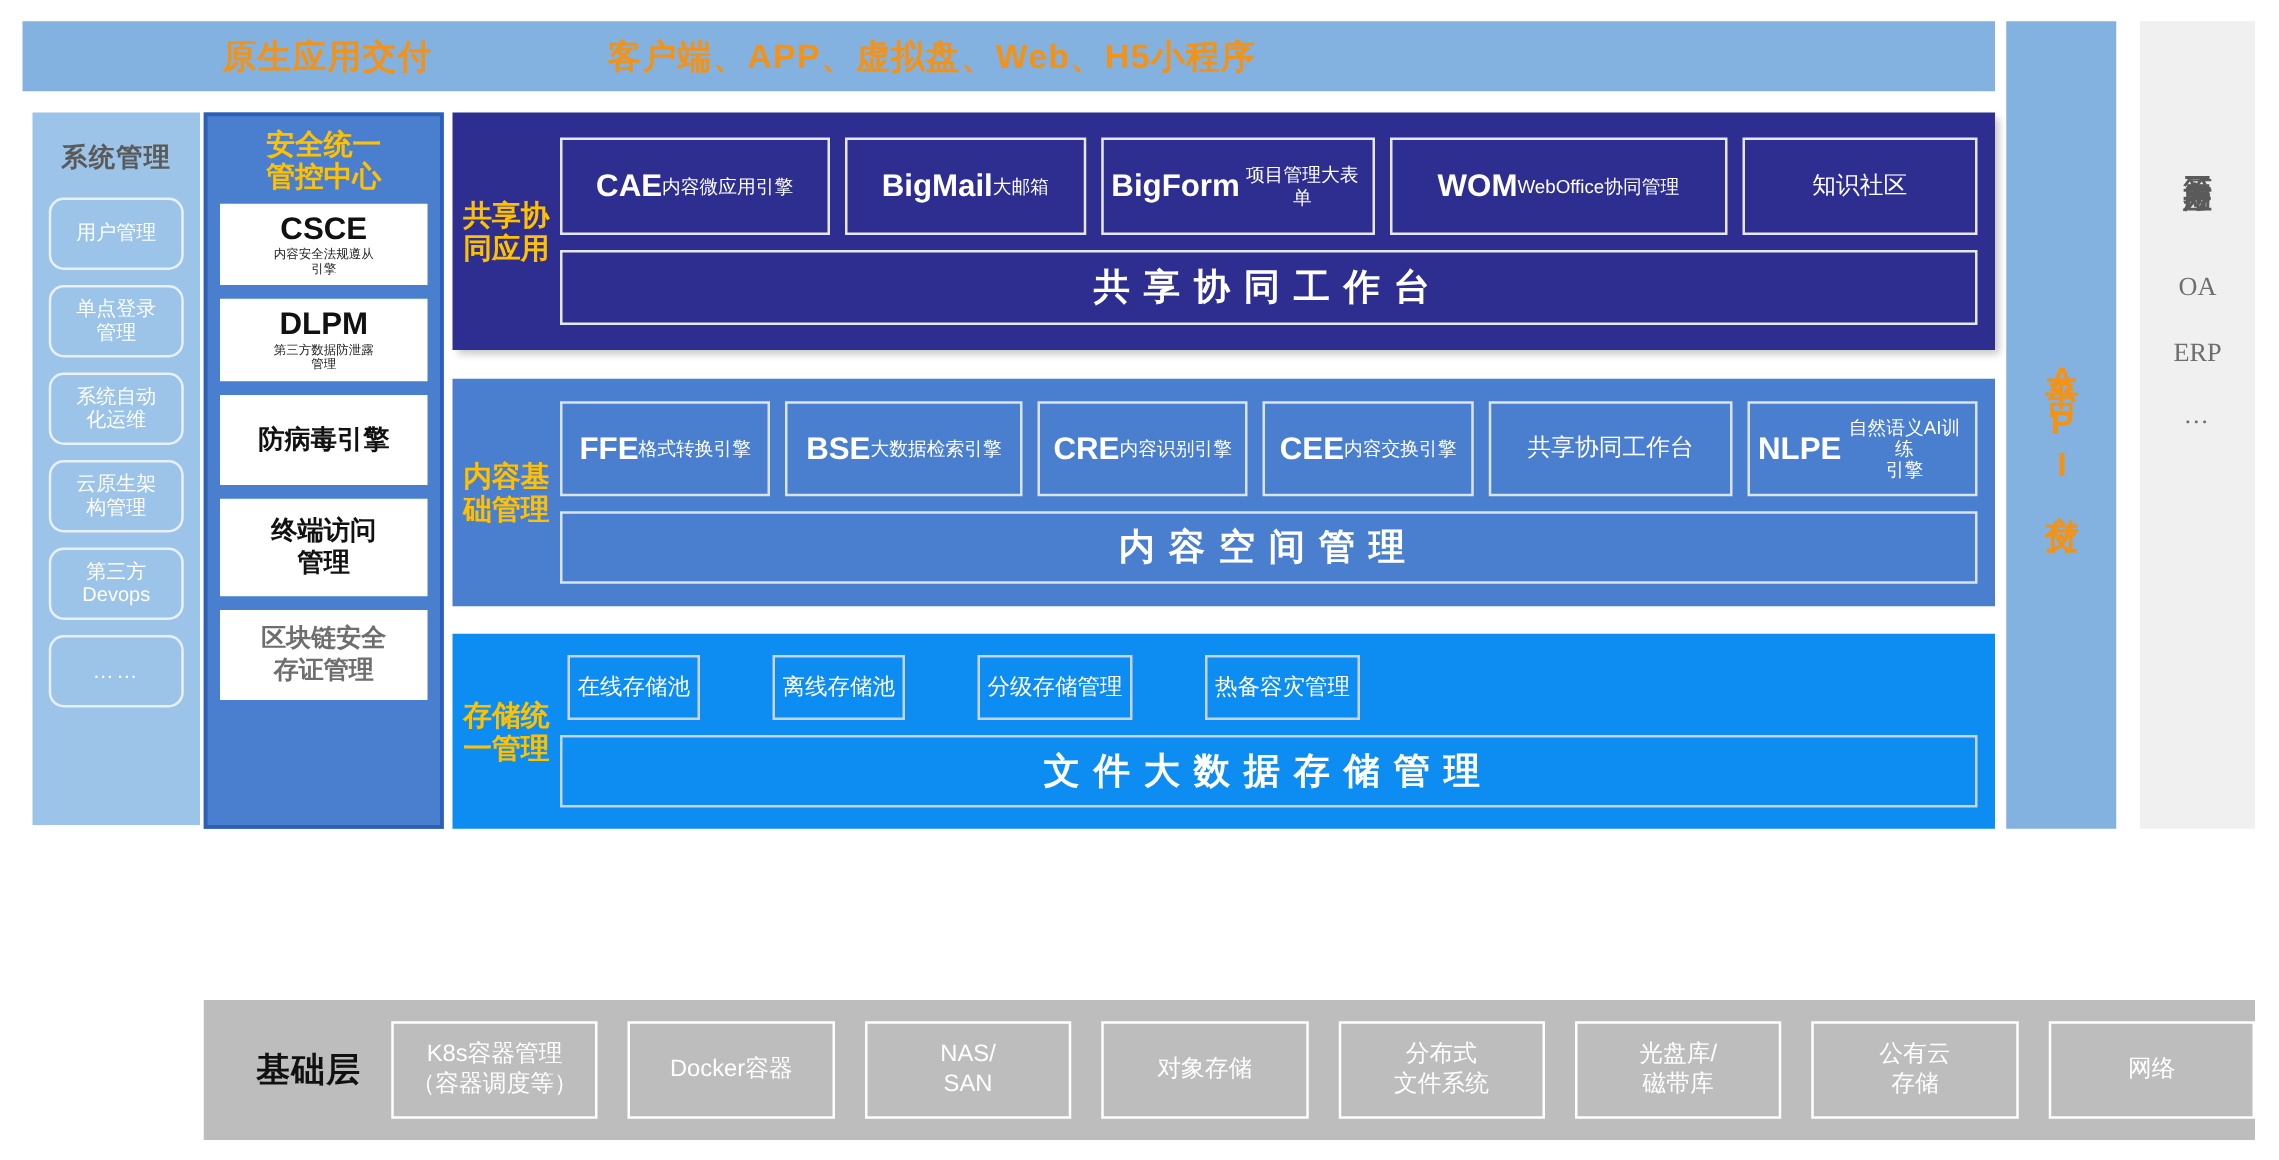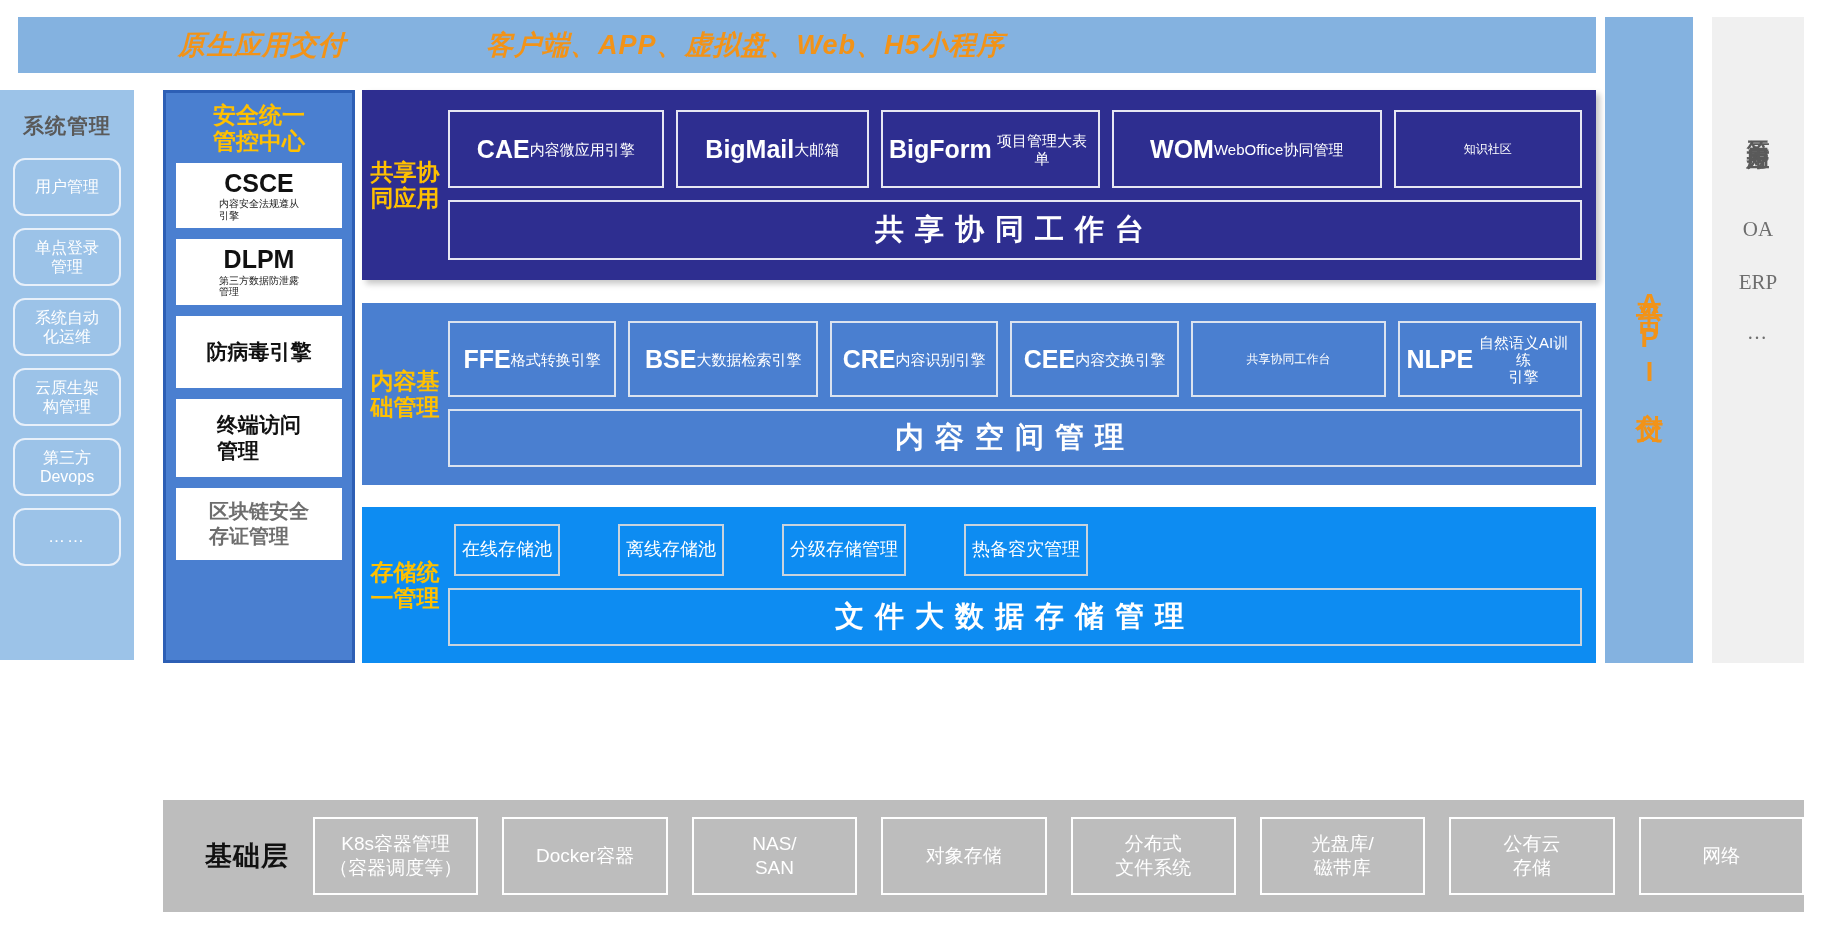--- a/index.html
+++ b/index.html
@@ -15,28 +15,28 @@
   .abs { position: absolute; }
 
   
   #top-banner {
     left: 18px; top: 17px; width: 1578px; height: 56px;
     background: #84b2e0;
     display: flex; align-items: center;
   }
   .banner-txt {
     color: #f29318; font-weight: 700; font-size: 27px;
-    letter-spacing: 1px; white-space: nowrap; font-style: italic;
+    letter-spacing: 1px; white-space: nowrap;
   }
   #banner-left  { margin-left: 160px; }
   #banner-right { margin-left: 140px; }
 
   
   #sysmgmt {
-    left: 0; top: 90px; width: 134px; height: 570px;
+    left: 26px; top: 90px; width: 134px; height: 570px;
     background: #9cc3e8;
     display: flex; flex-direction: column; align-items: center;
     padding-top: 22px;
   }
   #sysmgmt-title {
     color: #5a5a5a; font-weight: 700; font-size: 21px; letter-spacing: 1px;
     margin-bottom: 18px;
   }
   .sys-item {
     width: 108px; min-height: 58px; margin-bottom: 12px;
@@ -54,21 +54,21 @@
     display: flex; flex-direction: column; align-items: center;
     padding-top: 10px;
   }
   #security-title {
     color: #ffc000; font-weight: 700; font-size: 23px; line-height: 1.12;
     margin-bottom: 8px;
   }
   .sec-item {
     width: 166px; background: #ffffff; margin-bottom: 11px;
     display:flex; flex-direction:column; align-items:center; justify-content:center;
-    text-align:left; padding: 7px 4px;
+    text-align:center; padding: 7px 4px;
   }
   .sec-code { color:#111; font-weight: 700; font-size: 25px; line-height:1.1; }
   .sec-sub  { color:#222; font-size: 10px; line-height:1.15; margin-top:1px; }
   .sec-big  { color:#111; font-weight:700; font-size: 21px; line-height:1.2; }
   .sec-grey { color:#6e6e6e; font-weight:700; font-size:20px; line-height:1.25; }
   .h-antivirus { height: 72px; }
   .h-terminal  { height: 78px; }
   .h-chain     { height: 72px; }
 
   
@@ -80,21 +80,21 @@
   }
   .band-body { flex:1; display:flex; flex-direction:column; justify-content:center; padding-right:14px; }
   .chip-row { display:flex; align-items:stretch; gap: 12px; padding: 0 0 0 0; }
   .chip {
     border: 2px solid #e0e6ee;
     display:flex; flex-direction:row; align-items:center; justify-content:center;
     text-align:center; color:#fff; padding: 6px 6px;
   }
   .chip-code { font-weight: 700; font-size: 25px; line-height:1.12; }
   .chip-sub  { font-size: 15px; line-height:1.15; margin-top: 1px; }
-  .chip-solo { font-size: 12px; line-height:1.2; }
+  .chip-solo { font-size: 19px; line-height:1.2; }
   .wide-bar {
     border: 2px solid #cfd6e0; margin-top: 12px;
     display:flex; align-items:center; justify-content:center;
     color:#fff; font-weight:700; font-size: 29px; letter-spacing: 11px;
   }
 
   
   #band-collab { left: 362px; top: 90px; width: 1234px; height: 190px; background:#2e2e90;
                  box-shadow: 4px 4px 6px rgba(0,0,0,.22); }
   #band-collab .chip { background:#2e2e90; border-color:#e7e7f2; }

